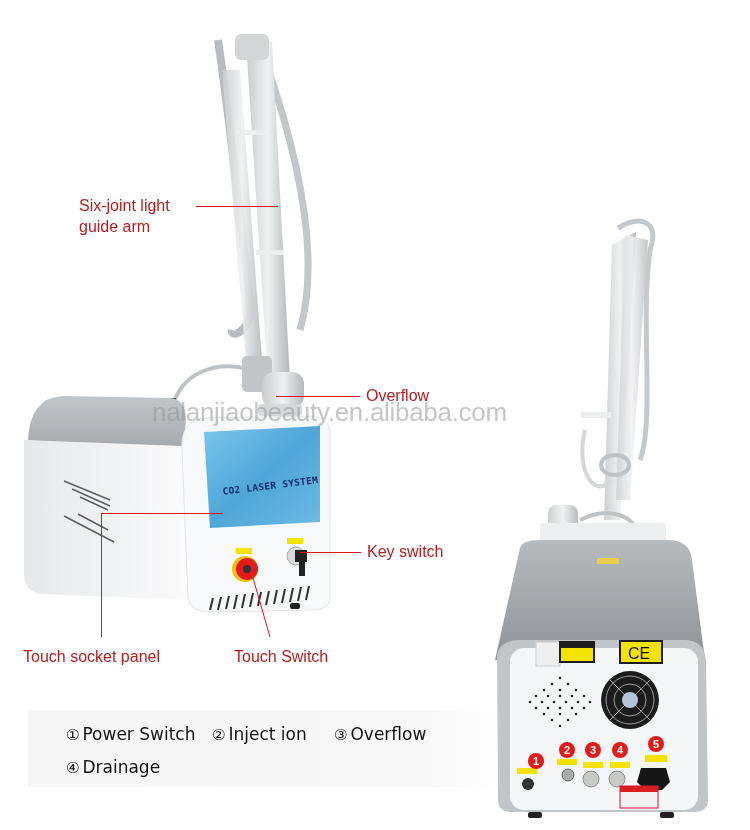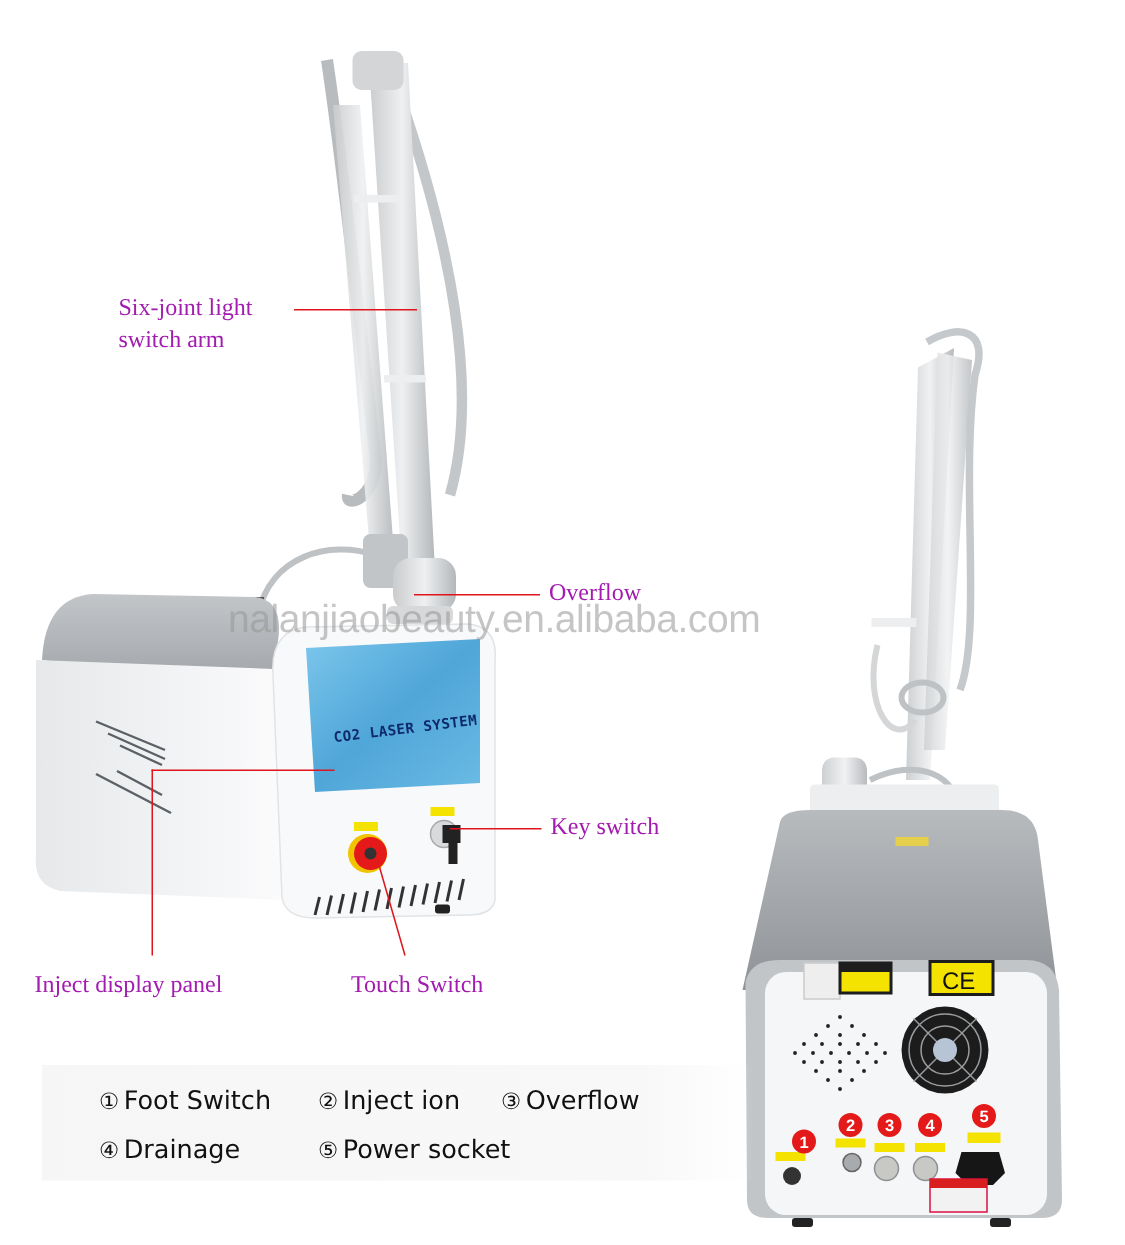--- a/index.html
+++ b/index.html
@@ -1,18 +1,18 @@
 <!DOCTYPE html>
 <html><head>
   <meta charset="utf-8">
   <style>
     html, body { margin: 0; padding: 0; background: #ffffff; }
     body { width: 750px; height: 830px; position: relative; overflow: hidden;
            font-family: "Liberation Sans", sans-serif; color: #111; }
-    .callout-label { position: absolute; font-size: 16px; line-height: 20px; color: #a21caf; white-space: nowrap; font-family: Liberation Serif, serif; }
+    .callout-label { position: absolute; font-size: 16px; line-height: 20px; color: #b91c1c; white-space: nowrap; }
     .leader { position: absolute; background: #e0141c; }
     .watermark { position: absolute; left: 152px; top: 397px; font-size: 26px; color: rgba(150,150,150,0.55);
                  letter-spacing: -0.3px; white-space: nowrap; }
     .legend-box { position: absolute; left: 28px; top: 710px; width: 474px; height: 77px;
                   background: linear-gradient(to right, #f6f6f6 0%, #f8f8f8 85%, rgba(248,248,248,0) 100%); }
     .legend-item { position: absolute; font-size: 17px; line-height: 20px; color: #111; white-space: nowrap; font-family: "DejaVu Sans", sans-serif; }
     .legend-item .num { font-size: 15px; margin-right: 3px; }
     svg { position: absolute; overflow: visible; }
   </style>
 </head>
@@ -203,47 +203,44 @@
     <circle cx="620" cy="750" r="8" fill="#e41a1a"></circle>
     <text x="620" y="754">4</text>
     <circle cx="656" cy="744" r="8" fill="#e41a1a"></circle>
     <text x="656" y="748">5</text>
   </g>
 </svg>
 
 <div class="watermark">nalanjiaobeauty.en.alibaba.com</div>
 
 <div class="callout-label" style="left:79px;top:196px;">Six-joint light</div>
-<div class="callout-label" style="left:79px;top:217px;">switch arm</div>
+<div class="callout-label" style="left:79px;top:217px;">guide arm</div>
 <div class="leader" style="left:196px;top:206px;width:82px;height:1px;"></div>
 
 <div class="callout-label" style="left:366px;top:386px;">Overflow</div>
 <div class="leader" style="left:276px;top:396px;width:84px;height:1px;"></div>
 
 <div class="callout-label" style="left:367px;top:542px;">Key switch</div>
 <div class="leader" style="left:300px;top:552px;width:61px;height:1px;"></div>
 
-<div class="callout-label" style="left:23px;top:647px;">Inject display panel</div>
+<div class="callout-label" style="left:23px;top:647px;">Touch socket panel</div>
 <div class="leader" style="left:101px;top:513px;width:122px;height:1px;"></div>
 <div class="leader" style="left:101px;top:513px;width:1px;height:124px;"></div>
 
 <div class="callout-label" style="left:234px;top:647px;">Touch Switch</div>
 <svg style="left:0;top:0;" width="750" height="830">
   <line x1="253" y1="578" x2="270" y2="637" stroke="#e0141c" stroke-width="1"></line>
 </svg>
 
 <div class="legend-box">
   <div class="legend-item" style="left:38px;top:14px;">
-    <span class="num">①</span><span>Foot Switch</span>
+    <span class="num">①</span><span>Power Switch</span>
   </div>
   <div class="legend-item" style="left:184px;top:14px;text-align:right;">
     <span class="num">②</span><span>Inject ion</span>
   </div>
   <div class="legend-item" style="left:306px;top:14px;">
     <span class="num">③</span><span>Overflow</span>
   </div>
   <div class="legend-item" style="left:38px;top:47px;">
     <span class="num">④</span><span>Drainage</span>
   </div>
-  <div class="legend-item" style="left:184px;top:47px;">
-    <span class="num">⑤</span><span>Power socket</span>
-  </div>
 </div>
 
 </body></html>

